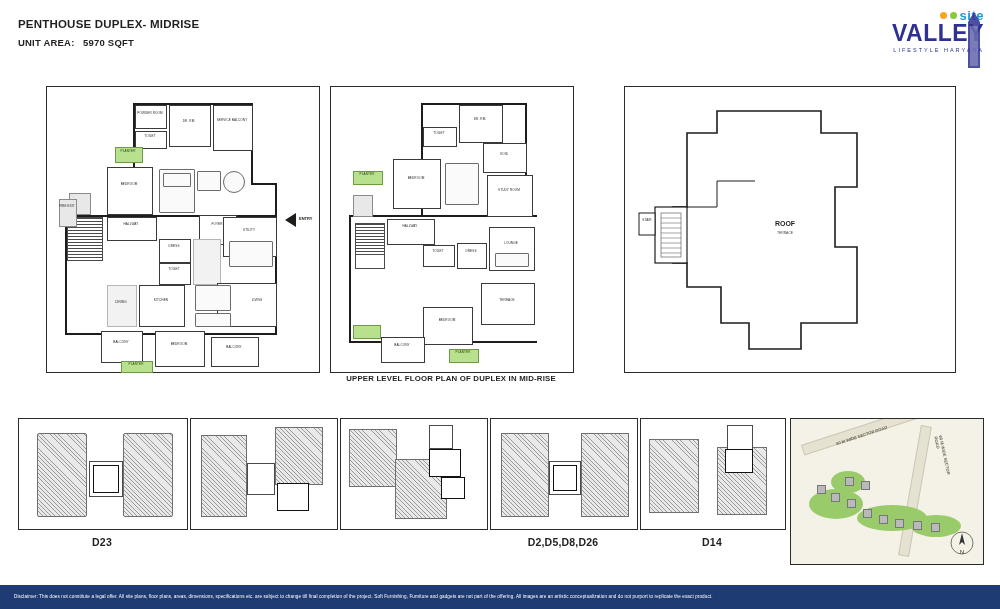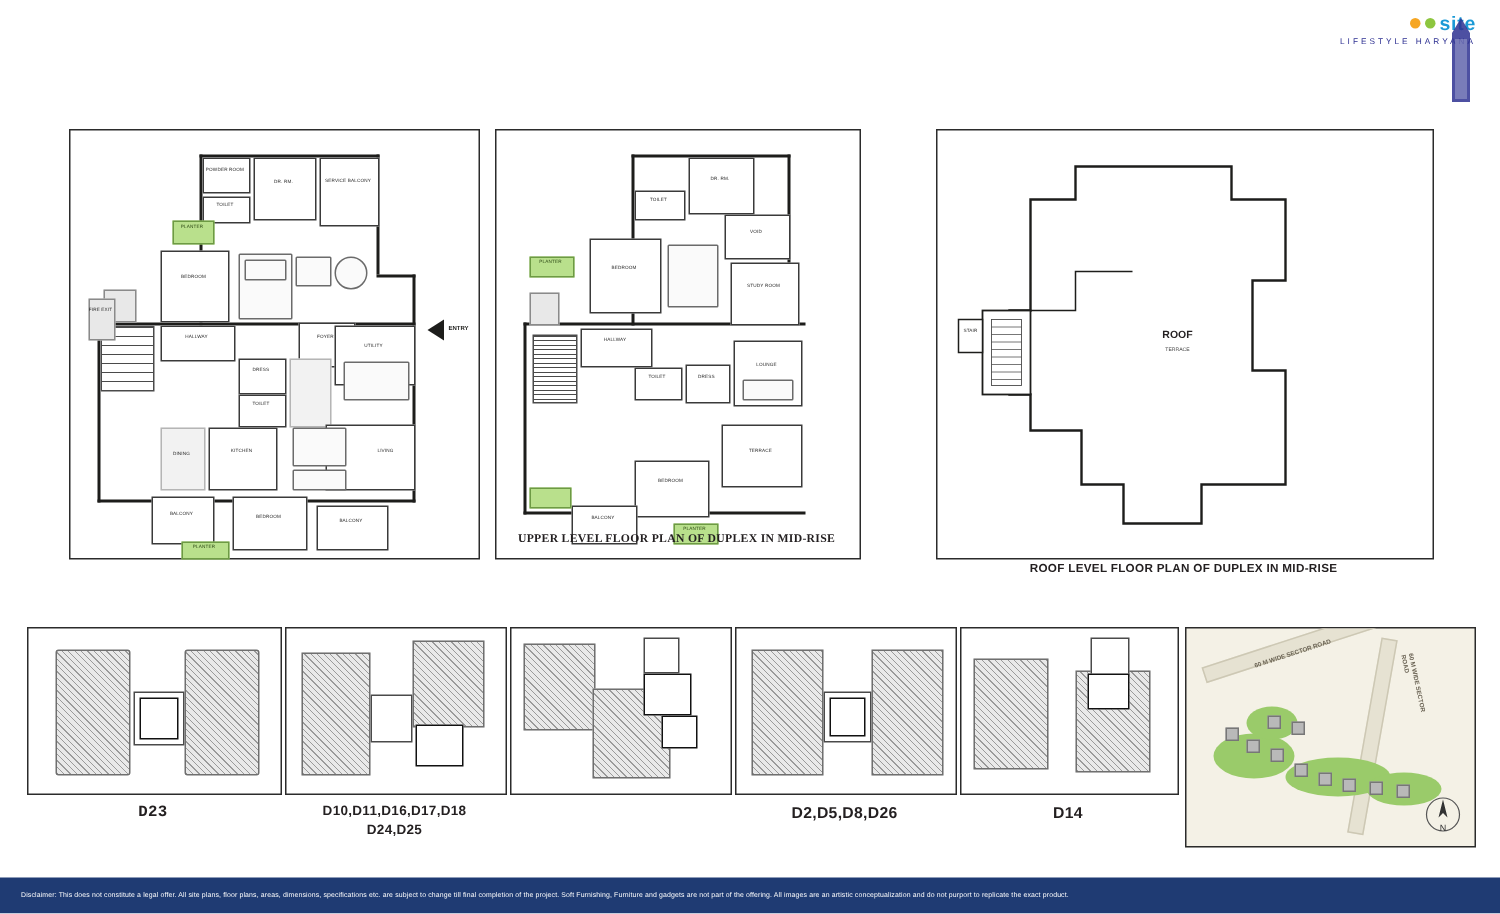--- a/index.html
+++ b/index.html
@@ -29,21 +29,21 @@
   .brand-tag{font-size:5.5px;letter-spacing:2px;color:#2e3192;margin-top:2px;}
   .tower{position:absolute;right:0;top:4px;width:20px;height:56px;}
 
   
   .plan-panel{position:absolute;border:1px solid #2b2b2b;background:#ffffff;}
   .p1{left:46px;top:86px;width:272px;height:285px;}
   .p2{left:330px;top:86px;width:242px;height:285px;}
   .p3{left:624px;top:86px;width:330px;height:285px;}
   .plan-caption{position:absolute;font-size:7.8px;font-weight:bold;letter-spacing:.2px;color:#231f20;text-align:center;}
   .c1{left:46px;top:374px;width:272px;}
-  .c2{left:330px;top:354px;width:242px;font-family:Liberation Serif, serif;}
+  .c2{left:330px;top:374px;width:242px;}
   .c3{left:624px;top:374px;width:330px;}
 
   
   .wall{position:absolute;background:#1d1d1b;}
   .room{position:absolute;border:1px solid #3a3a3a;background:#ffffff;}
   .rm-label{position:absolute;font-size:3.1px;line-height:1.25;text-align:center;color:#2a2a2a;letter-spacing:.1px;}
   .green{position:absolute;background:#b9e08c;border:1px solid #6d9a44;}
   .grey{position:absolute;background:#e8e8e8;border:1px solid #8a8a8a;}
   .lgrey{position:absolute;background:#f2f2f2;border:1px solid #b5b5b5;}
   .furn{position:absolute;border:1px solid #6b6b6b;background:#fafafa;border-radius:1px;}
@@ -78,27 +78,36 @@
   .disclaimer{position:absolute;left:0;bottom:0;width:1000px;height:24px;background:#1f3b73;color:#ffffff;
      display:flex;align-items:center;}
   .disclaimer span{font-size:4.6px;line-height:1.35;padding:0 14px;letter-spacing:.1px;}
 </style>
 </head>
 <body>
 
 <div class="sheet">
 
   <div class="header">
+    <div class="title-block">
+      <div class="title">PENTHOUSE DUPLEX- MIDRISE</div>
+      <div class="subtitle">
+        <span>UNIT AREA:</span>
+        &nbsp;
+        <span>5970 SQFT</span>
+      </div>
+    </div>
 
     <div class="logo-wrap">
       <div class="brand-top">
         <span class="brand-dot"></span>
         <span class="brand-dot b"></span>
         <span class="brand-ireo">site</span>
       </div>
+      <div class="brand-valley">VALLEY</div>
       <div class="brand-tag">LIFESTYLE HARYANA</div>
       <svg class="tower" viewBox="0 0 20 56">
         <polygon points="10,0 16,10 16,56 4,56 4,10" fill="#2e3192" opacity=".85"></polygon>
         <rect x="6" y="14" width="8" height="40" fill="#ffffff" opacity=".25"></rect>
       </svg>
     </div>
   </div>
 
   <div class="plan-panel p1">
 
@@ -250,40 +259,37 @@
           <line x1="36" y1="156" x2="56" y2="156"></line>
         <line x1="36" y1="161" x2="56" y2="161"></line>
           <line x1="36" y1="166" x2="56" y2="166"></line>
       </g>
       <rect x="14" y="126" width="16" height="22" fill="#ffffff" stroke="#1d1d1b" stroke-width="1"></rect>
     </svg>
     <div class="roof-label" style="left:120px;top:133px;width:80px;">ROOF</div>
     <div class="roof-sub" style="left:120px;top:144px;width:80px;">TERRACE</div>
     <div class="rm-label" style="left:14px;top:132px;width:16px;">STAIR</div>
   </div>
-  <div class="plan-caption c3">ROOF LEVEL FLOOR PLAN OF DUPLEX IN MID-RISE</div>
 
   <div class="keystrip">
 
     <div class="kp" style="left:0px;width:168px;">
       <div class="blk" style="left:18px;top:14px;width:48px;height:82px;border-radius:2px;"></div>
       <div class="blk" style="left:104px;top:14px;width:48px;height:82px;border-radius:2px;"></div>
       <div class="core" style="left:70px;top:42px;width:32px;height:34px;"></div>
       <div class="hl" style="left:74px;top:46px;width:24px;height:26px;"></div>
     </div>
-    <div class="kp-label" style="left:0px;top:118px;width:168px;font-family:Liberation Mono, monospace;">D23</div>
+    <div class="kp-label" style="left:0px;top:118px;width:168px;">D23</div>
 
     <div class="kp" style="left:172px;width:146px;">
       <div class="blk" style="left:10px;top:16px;width:44px;height:80px;"></div>
       <div class="blk" style="left:84px;top:8px;width:46px;height:56px;"></div>
       <div class="core" style="left:56px;top:44px;width:26px;height:30px;"></div>
       <div class="hl" style="left:86px;top:64px;width:30px;height:26px;"></div>
     </div>
-    <div class="kp-label small" style="left:172px;top:116px;width:146px;white-space:pre-line;">D10,D11,D16,D17,D18
-D24,D25</div>
 
     <div class="kp" style="left:322px;width:146px;">
       <div class="blk" style="left:8px;top:10px;width:46px;height:56px;"></div>
       <div class="blk" style="left:54px;top:40px;width:50px;height:58px;"></div>
       <div class="core" style="left:88px;top:6px;width:22px;height:22px;"></div>
       <div class="hl" style="left:88px;top:30px;width:30px;height:26px;"></div>
       <div class="hl" style="left:100px;top:58px;width:22px;height:20px;"></div>
     </div>
 
     <div class="kp" style="left:472px;width:146px;">

